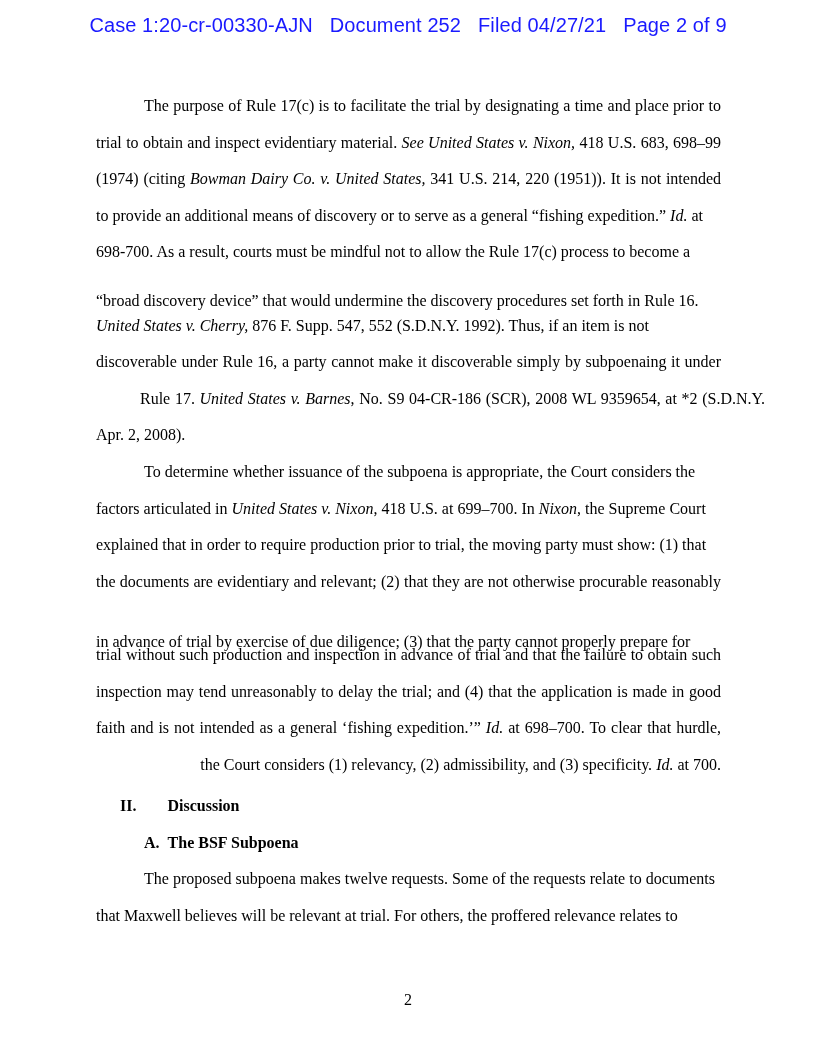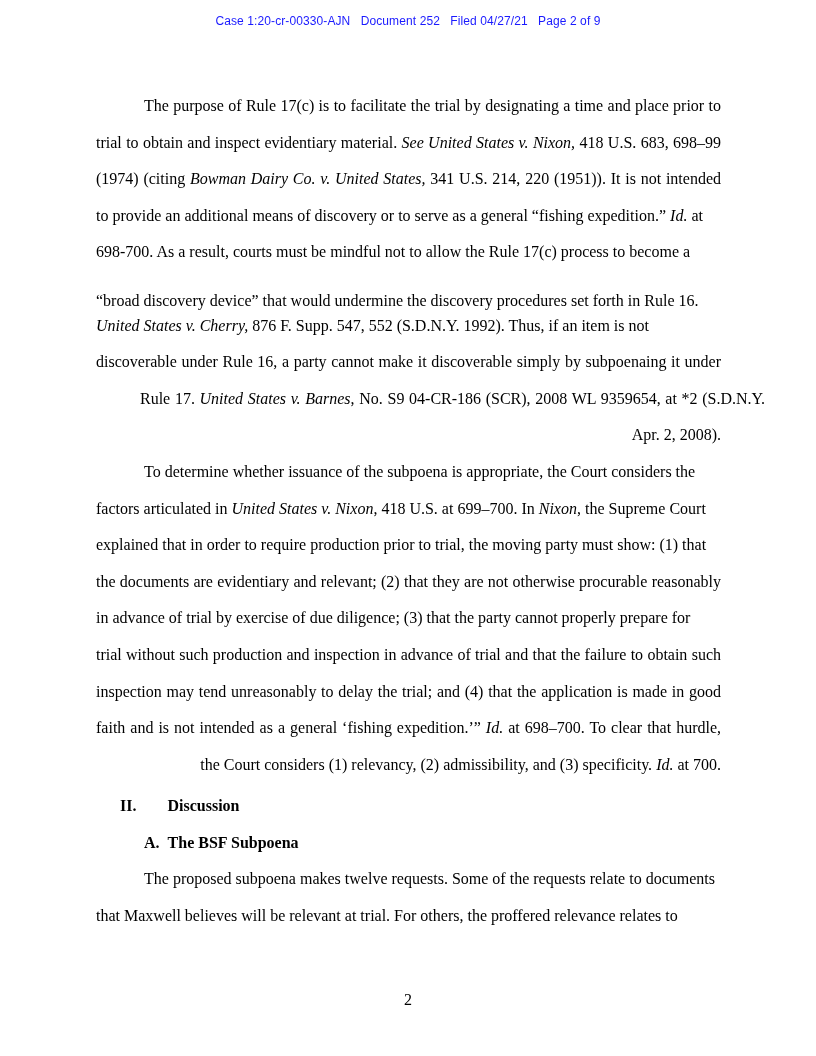--- a/index.html
+++ b/index.html
@@ -1,19 +1,19 @@
 <!DOCTYPE html>
 <html><head>
 <meta charset="utf-8">
 <style>
   html, body { margin: 0; padding: 0; background: #ffffff; }
   body { width: 816px; height: 1056px; position: relative; overflow: hidden; }
   .header {
     position: absolute; top: 14px; left: 0; width: 816px; text-align: center;
-    font-family: "Liberation Sans", sans-serif; font-size: 12px; color: #1a1aff;
+    font-family: "Liberation Sans", sans-serif; font-size: 20px; color: #1a1aff;
     white-space: pre; letter-spacing: 0.1px;
   }
   .line {
     position: absolute; left: 96px; width: 625px;
     font-family: "Liberation Serif", serif; font-size: 16px; color: #000;
     white-space: nowrap; line-height: 20px;
   }
   .justify { text-align: justify; text-align-last: justify; }
   .indent { left: 144px; width: 577px; }
   .heading { font-weight: bold; }
@@ -32,28 +32,28 @@
     <div>
       <div class="line indent justify" style="top: 96px;"><span>The purpose of Rule 17(c) is to facilitate the trial by designating a time and place prior to</span></div>
       <div class="line justify" style="top: 133px;"><span>trial to obtain and inspect evidentiary material. </span><i>See United States v. Nixon,</i><span> 418 U.S. 683, 698–99</span></div>
       <div class="line justify" style="top: 169px;"><span>(1974) (citing </span><i>Bowman Dairy Co. v. United States,</i><span> 341 U.S. 214, 220 (1951)).  It is not intended</span></div>
       <div class="line" style="top: 206px;"><span>to provide an additional means of discovery or to serve as a general “fishing expedition.”  </span><i>Id.</i><span> at</span></div>
       <div class="line" style="top: 242px;"><span>698-700.  As a result, courts must be mindful not to allow the Rule 17(c) process to become a</span></div>
       <div class="line" style="top: 279px; margin-top: 12px;"><span>“broad discovery device” that would undermine the discovery procedures set forth in Rule 16.</span></div>
       <div class="line" style="top: 316px;"><i>United States v. Cherry,</i><span> 876 F. Supp. 547, 552 (S.D.N.Y. 1992).  Thus, if an item is not</span></div>
       <div class="line justify" style="top: 352px;"><span>discoverable under Rule 16, a party cannot make it discoverable simply by subpoenaing it under</span></div>
       <div class="line justify" style="top: 389px; margin-left: 44px;"><span>Rule 17.  </span><i>United States v. Barnes</i><span>, No. S9 04-CR-186 (SCR), 2008 WL 9359654, at *2 (S.D.N.Y.</span></div>
-      <div class="line" style="top: 425px; text-align: right;"><span>Apr. 2, 2008).</span></div>
+      <div class="line" style="top: 425px;"><span>Apr. 2, 2008).</span></div>
     </div>
     <div>
       <div class="line indent" style="top: 462px;"><span>To determine whether issuance of the subpoena is appropriate, the Court considers the</span></div>
       <div class="line" style="top: 499px;"><span>factors articulated in </span><i>United States v. Nixon</i><span>, 418 U.S. at 699–700.  In </span><i>Nixon</i><span>, the Supreme Court</span></div>
       <div class="line" style="top: 535px;"><span>explained that in order to require production prior to trial, the moving party must show: (1) that</span></div>
       <div class="line justify" style="top: 572px;"><span>the documents are evidentiary and relevant; (2) that they are not otherwise procurable reasonably</span></div>
-      <div class="line" style="top: 608px;"><span>in advance of trial by exercise of due diligence; (3) that the party cannot properly prepare for</span></div>
+      <div class="line" style="top: 632px;"><span>in advance of trial by exercise of due diligence; (3) that the party cannot properly prepare for</span></div>
       <div class="line justify" style="top: 645px;"><span>trial without such production and inspection in advance of trial and that the failure to obtain such</span></div>
       <div class="line justify" style="top: 682px;"><span>inspection may tend unreasonably to delay the trial; and (4) that the application is made in good</span></div>
       <div class="line justify" style="top: 718px;"><span>faith and is not intended as a general ‘fishing expedition.’”  </span><i>Id.</i><span> at 698–700.  To clear that hurdle,</span></div>
       <div class="line" style="top: 755px; text-align: right;"><span>the Court considers (1) relevancy, (2) admissibility, and (3) specificity.  </span><i>Id.</i><span> at 700.</span></div>
     </div>
     <div>
       <div class="line indent" style="top: 869px;"><span>The proposed subpoena makes twelve requests.  Some of the requests relate to documents</span></div>
       <div class="line" style="top: 906px;"><span>that Maxwell believes will be relevant at trial.  For others, the proffered relevance relates to</span></div>
     </div>
   </div>

